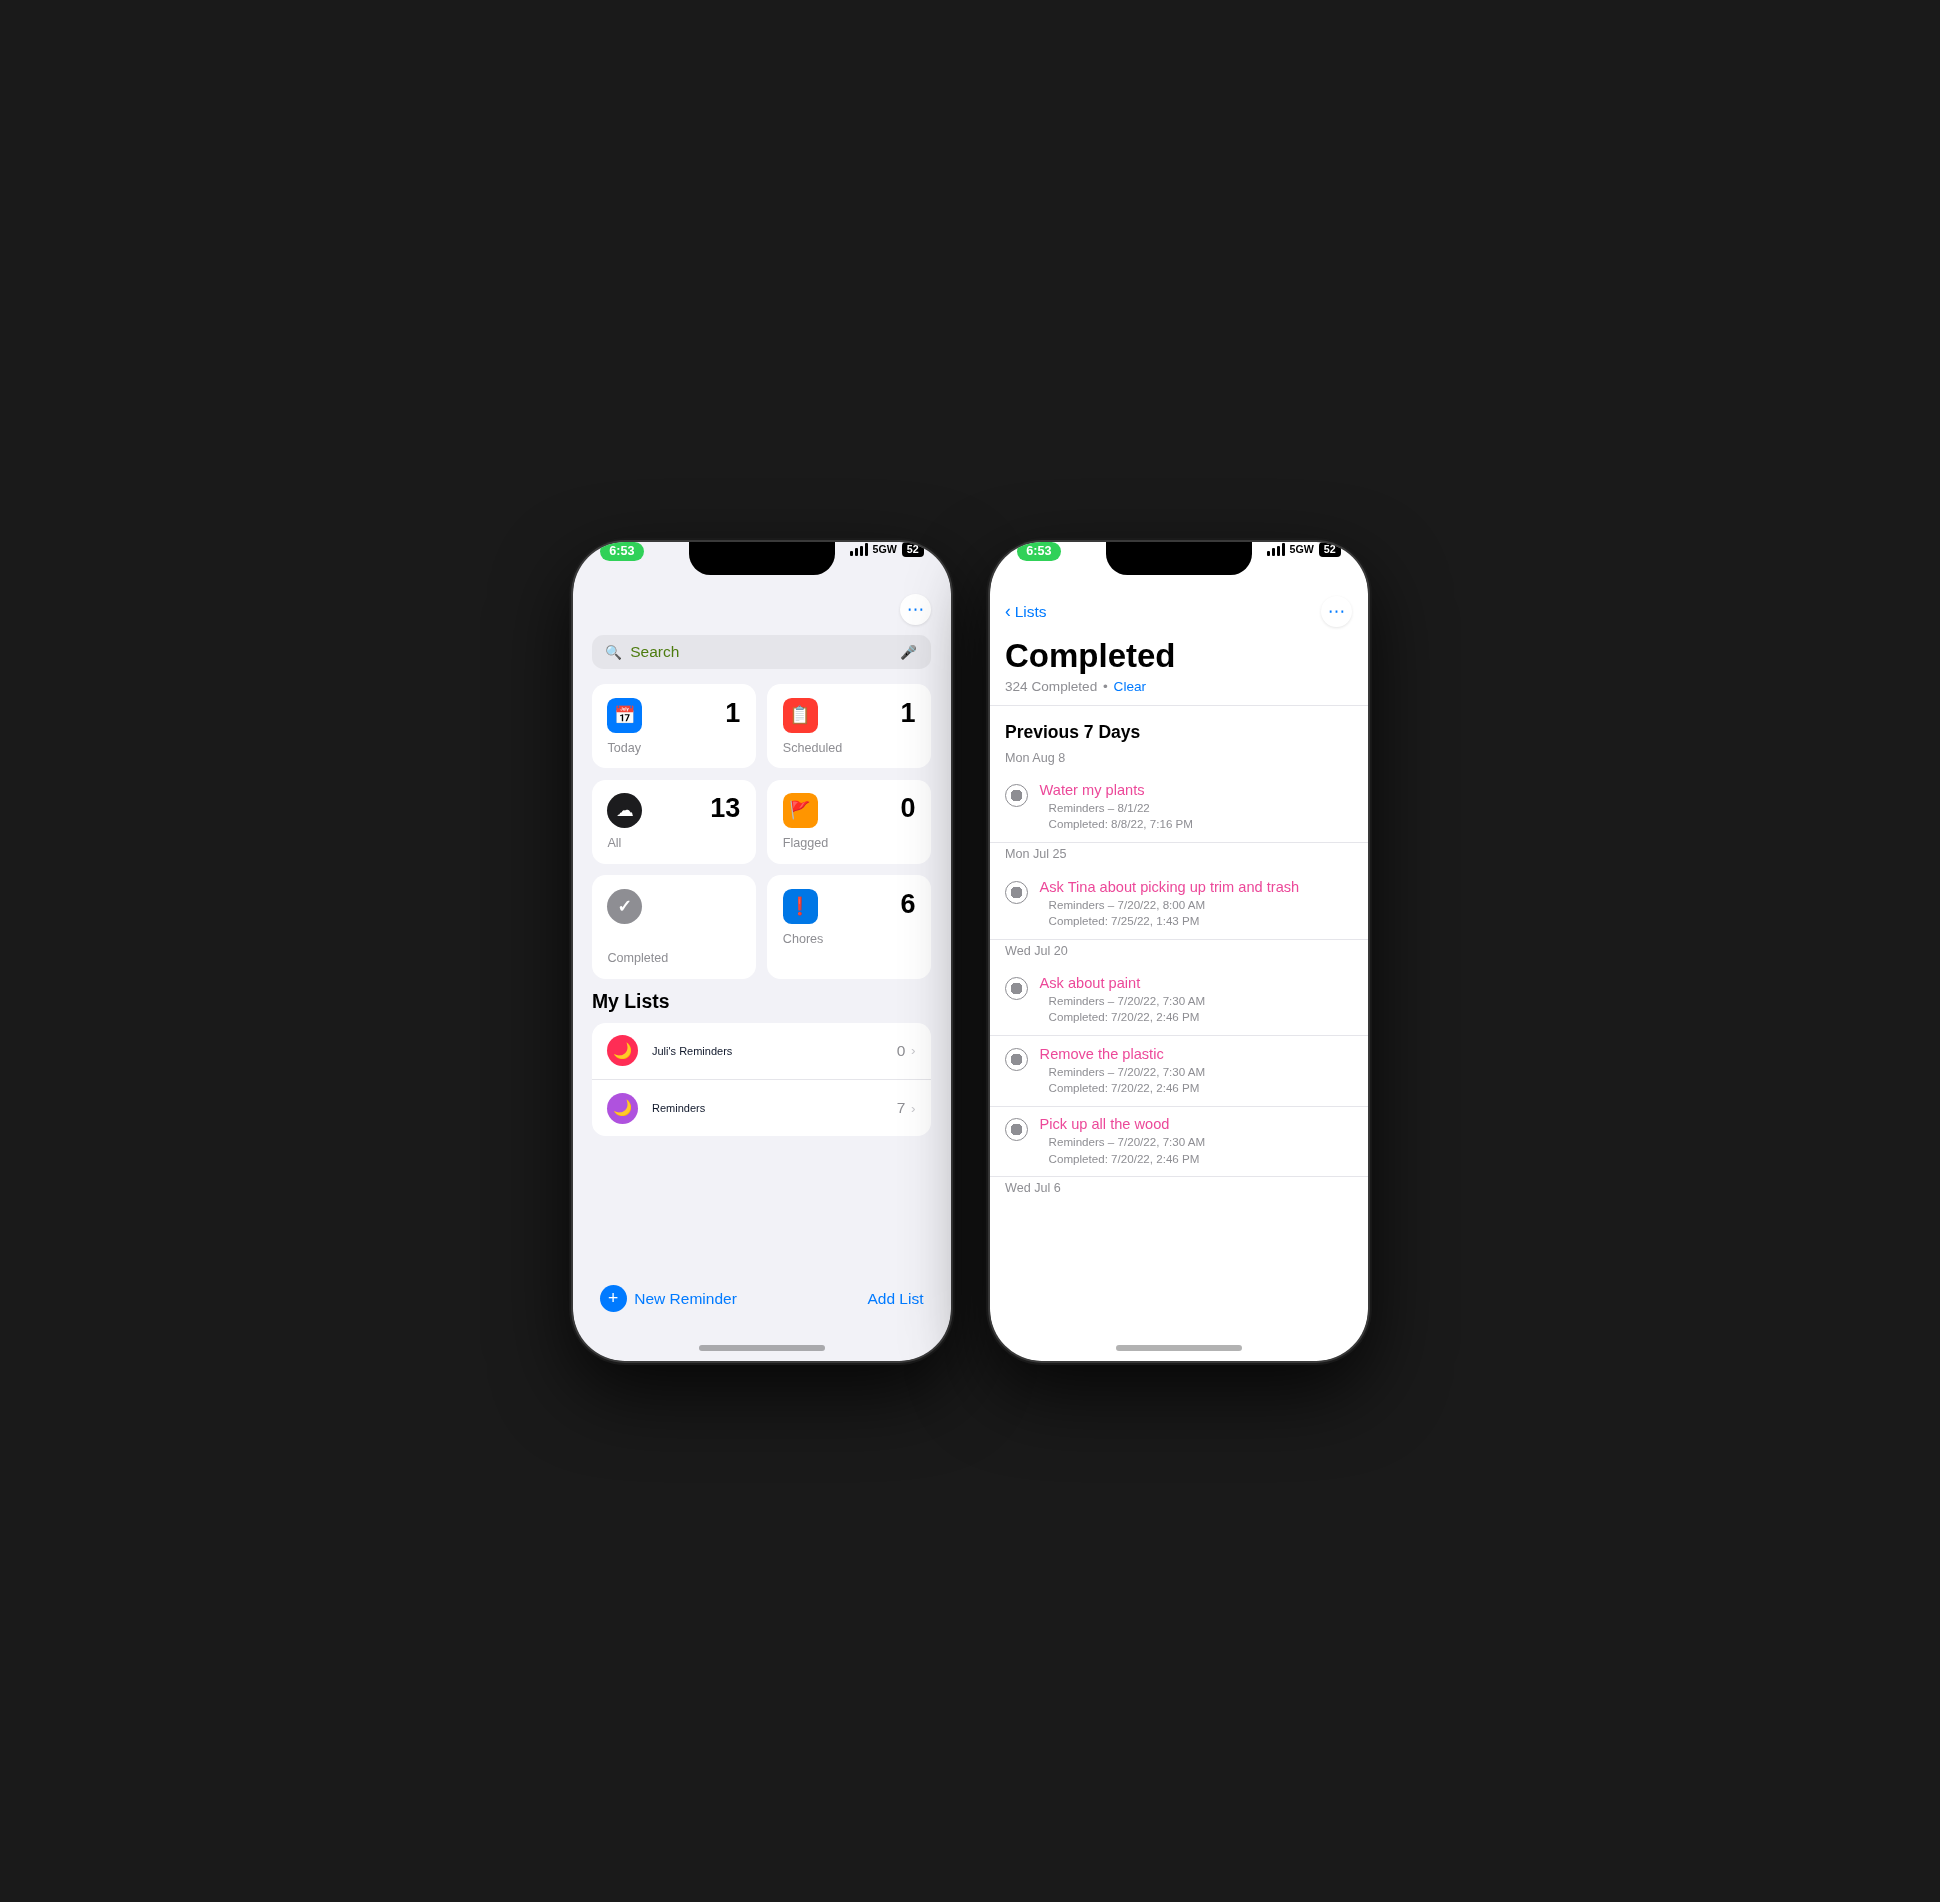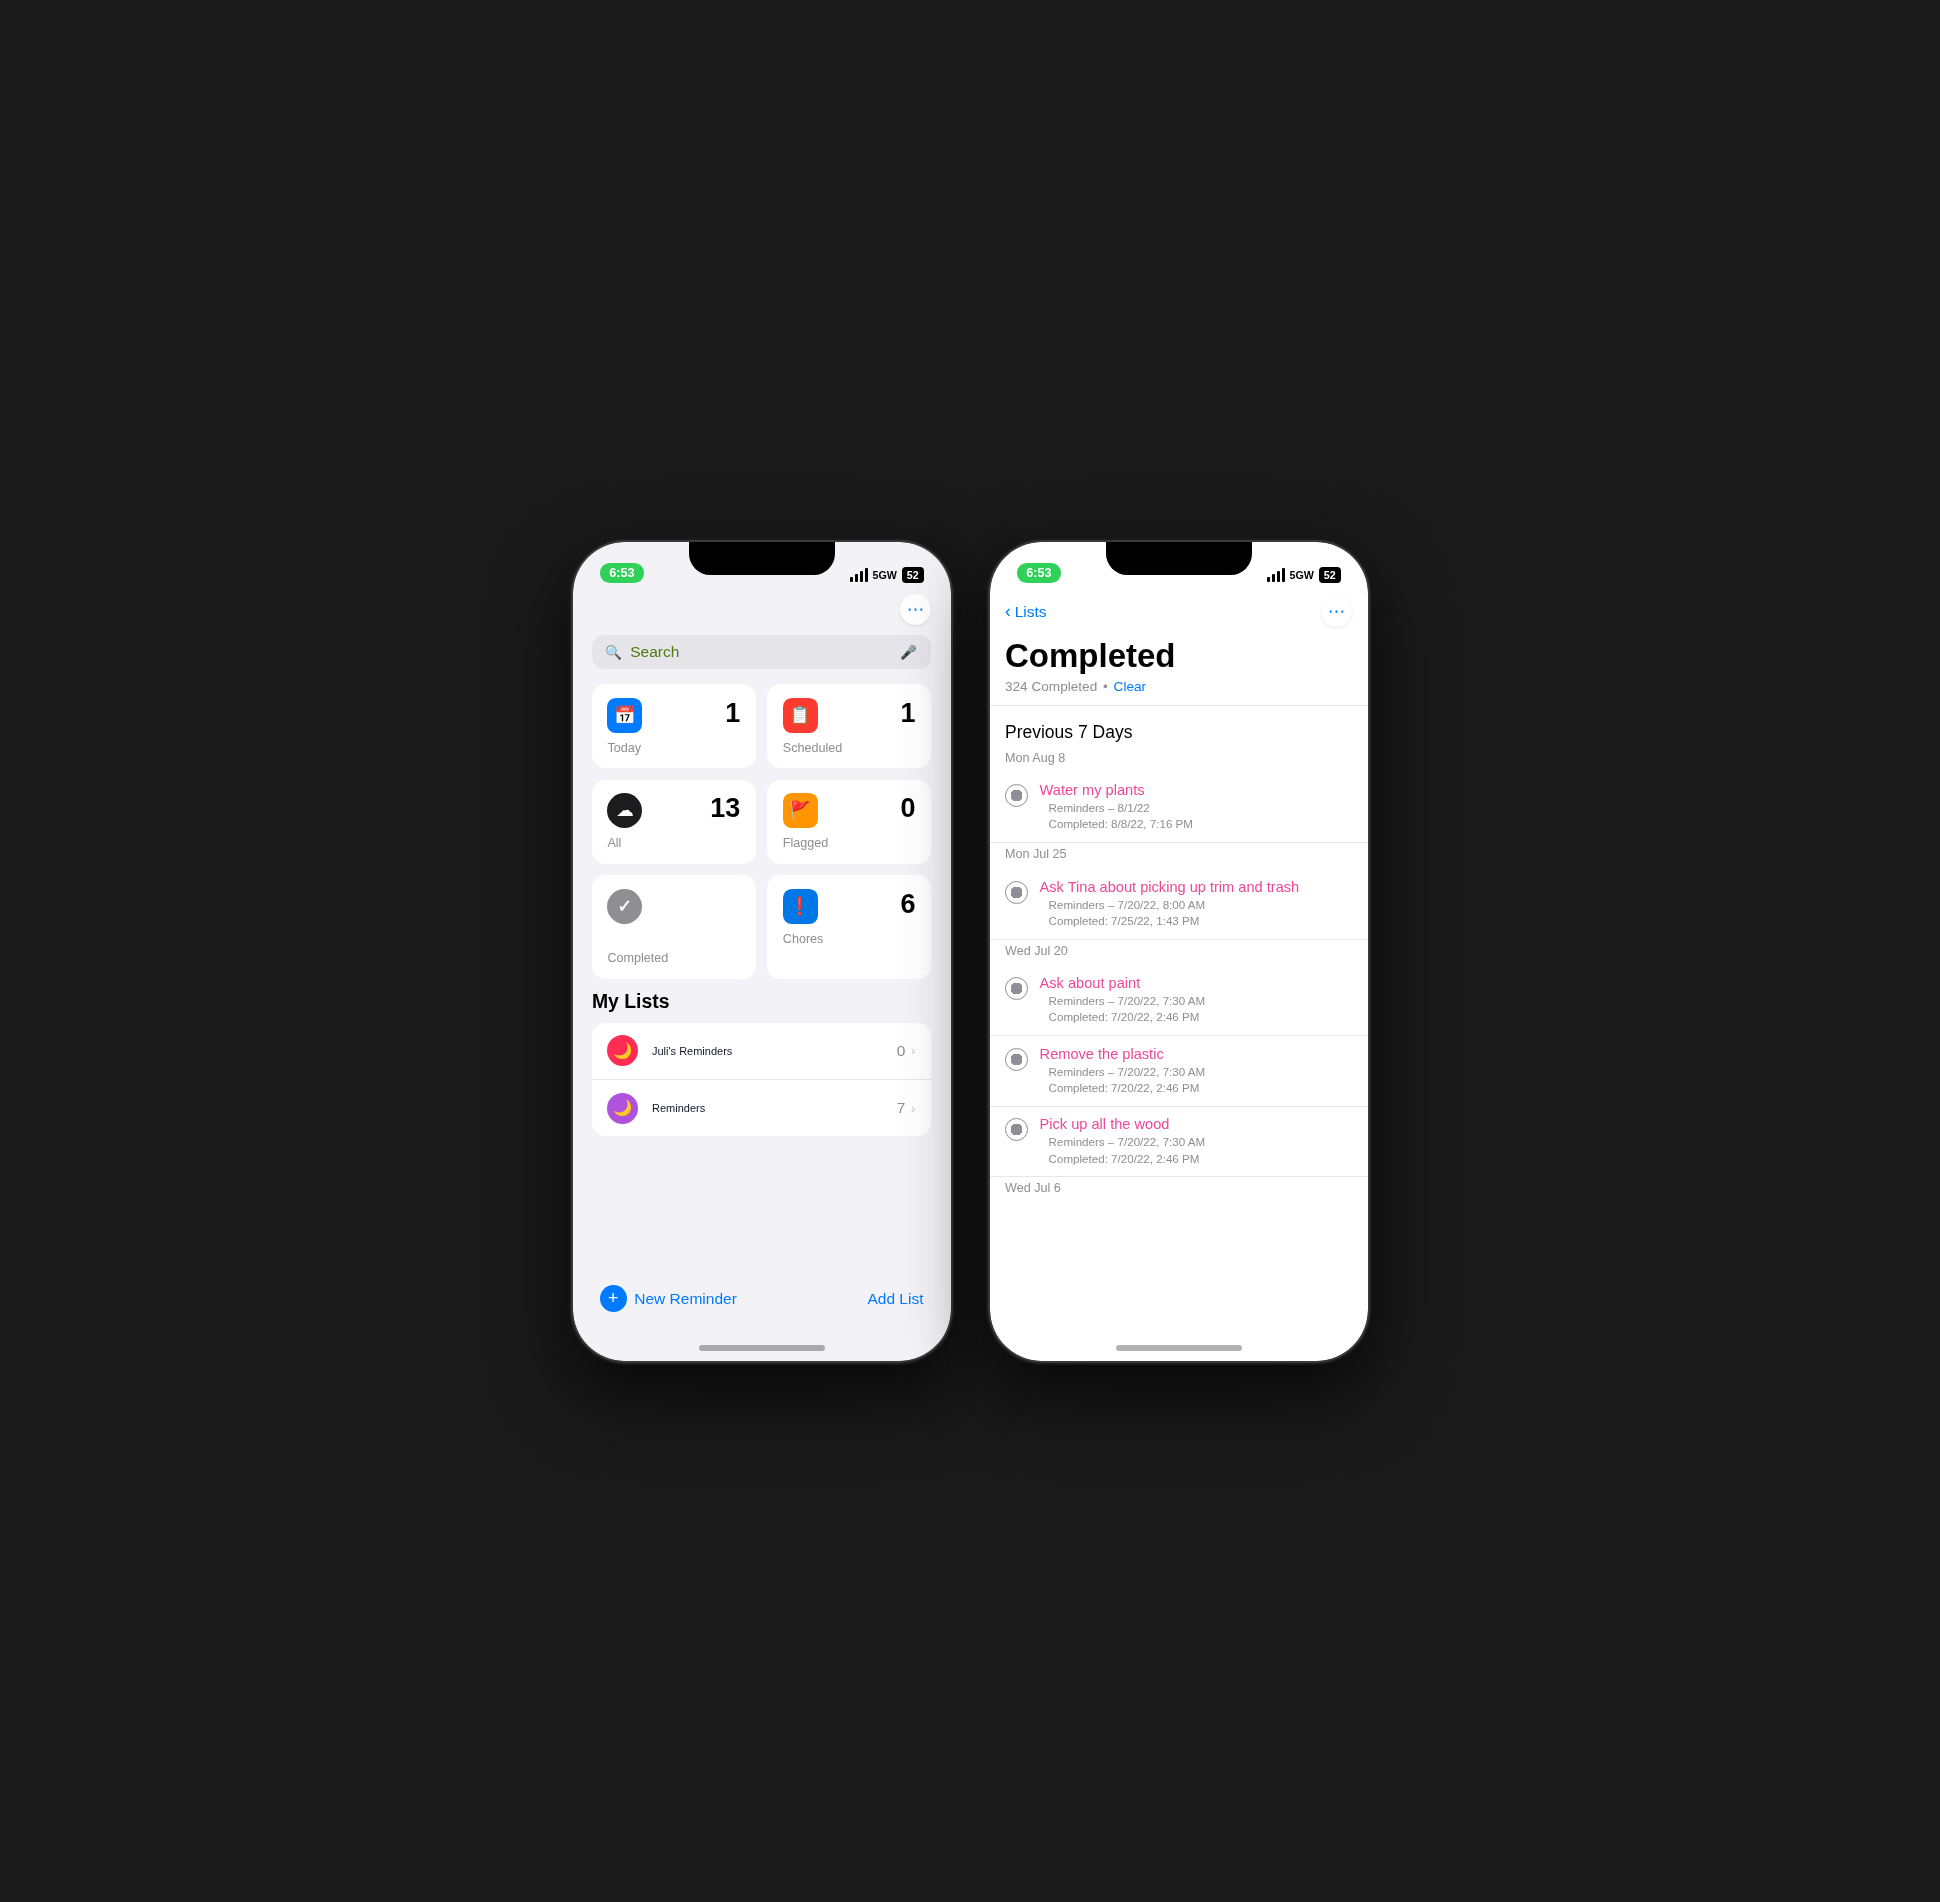--- a/index.html
+++ b/index.html
@@ -46,21 +46,21 @@
       height: 33px;
       background: #000;
       border-radius: 0 0 21.3px 21.3px;
       z-index: 100;
     }
 
     
     .status-bar {
       height: 49px;
       display: flex;
-      align-items: flex-end;
+      align-items: flex-start;
       justify-content: space-between;
       padding: 0 27px 7.8px;
       position: relative;
       z-index: 10;
       flex-shrink: 0;
     }
 
     .status-time {
       background: #30d158;
       color: #fff;
@@ -362,21 +362,21 @@
       overflow: hidden;
       padding: 0;
     }
 
     .section-header {
       padding: 15.5px 15.5px 3.9px;
     }
 
     .section-header-title {
       font-size: 17.5px;
-      font-weight: 400;
+      font-weight: 700;
       color: #000;
     }
 
     .section-date {
       font-size: 12.6px;
       color: #8e8e93;
       padding: 3.9px 15.5px 7.8px;
     }
 
     .reminder-item {

